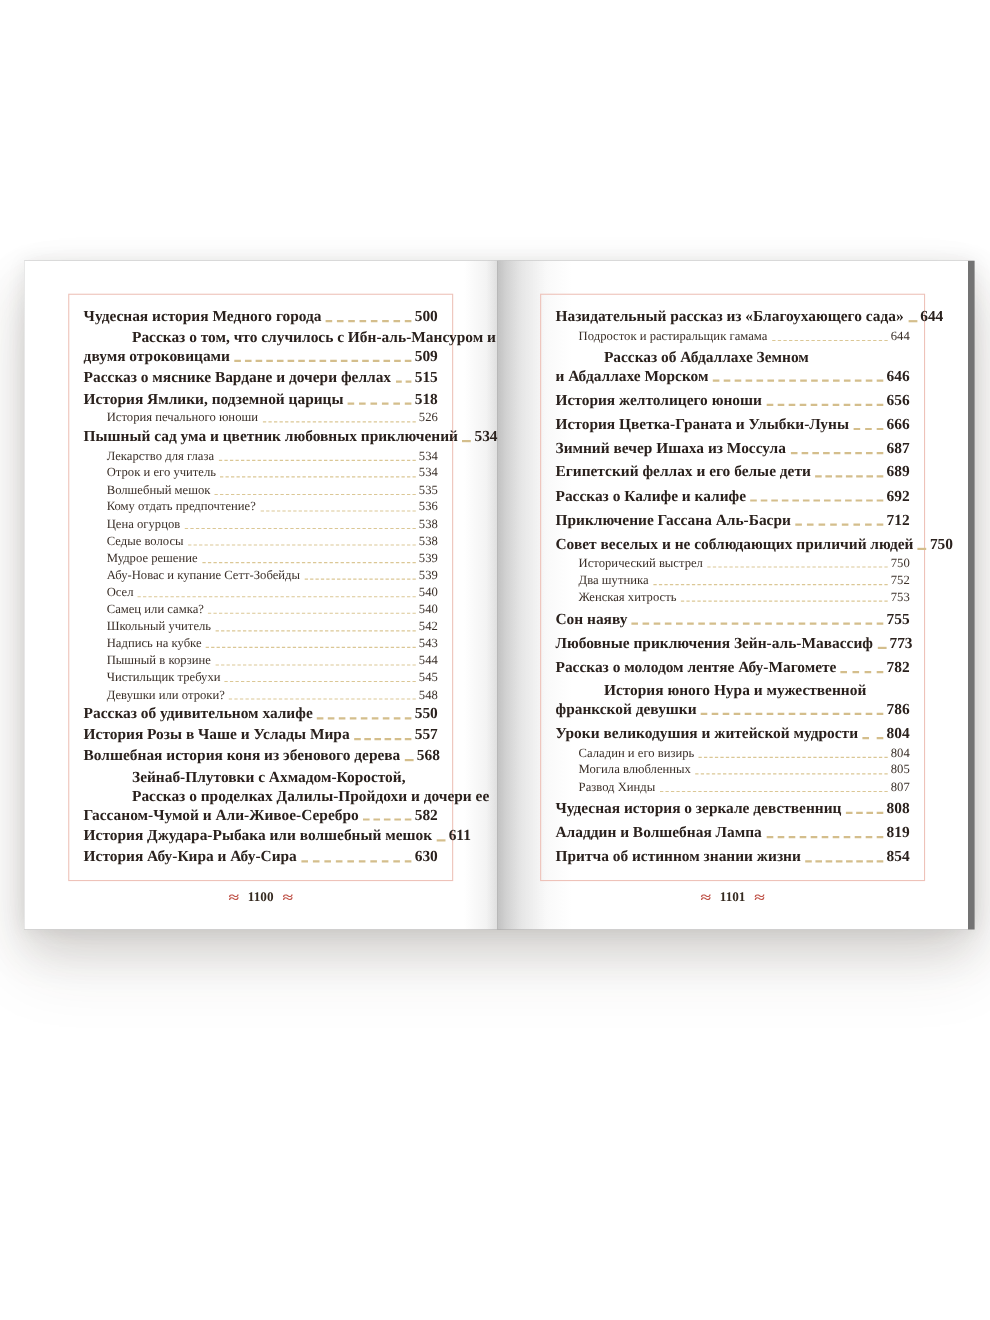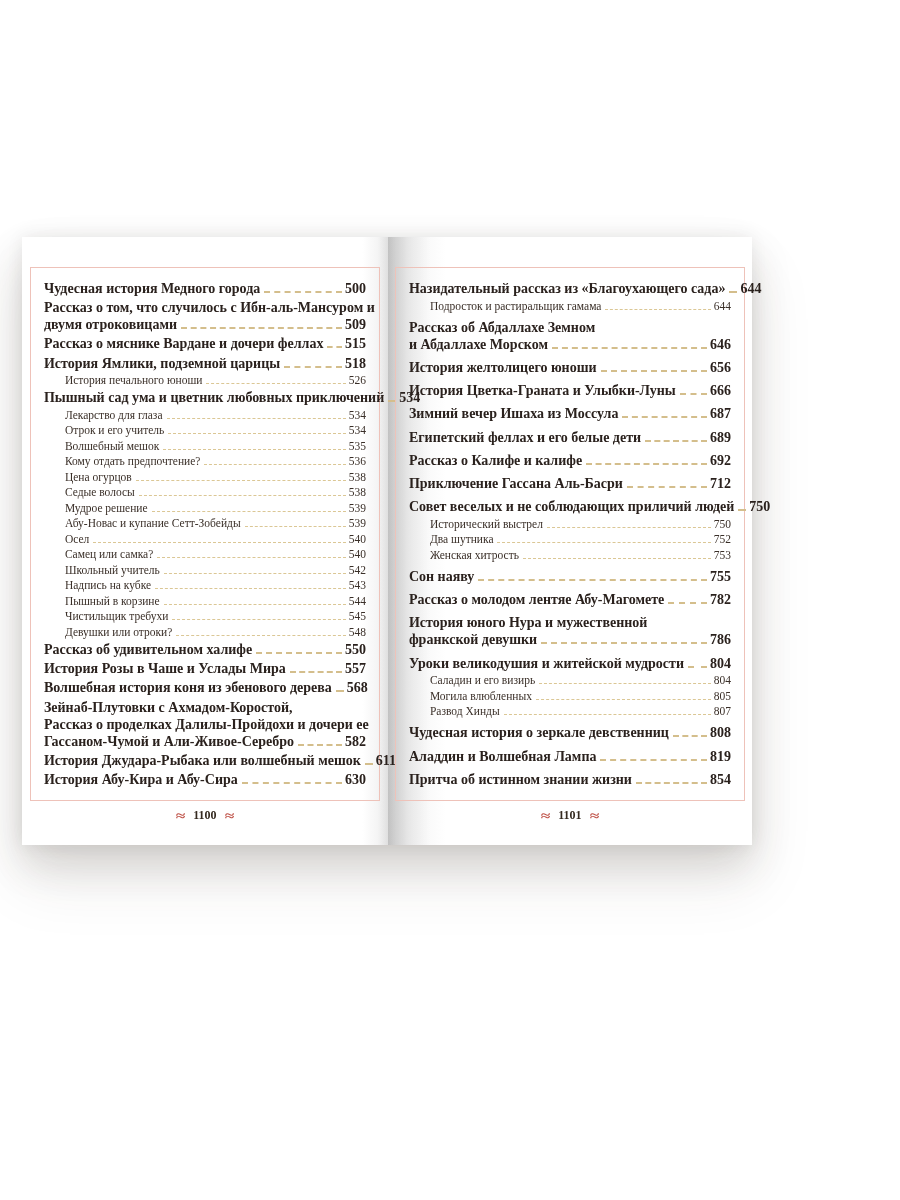--- a/index.html
+++ b/index.html
@@ -6,23 +6,23 @@
   body{
     width:900px;height:1200px;
     background:#ffffff;
     font-family:"Liberation Serif","DejaVu Serif",serif;
     position:relative;
     overflow:hidden;
   }
   .book{
     position:absolute;
     left:22px;top:237px;
-    width:730px;height:608px;
+    width:864px;height:608px;
     display:flex;
-    background:#4d7c0f;
+    background:#737373;
     box-shadow:0 0 16px rgba(0,0,0,.07), 0 18px 38px rgba(60,50,40,.16), 0 34px 60px rgba(60,50,40,.10);
   }
   .page{
     position:relative;
     height:100%;
     box-sizing:border-box;
   }
   .page.left{
     width:430px;
     background:linear-gradient(to right,#ffffff 0%,#ffffff 93%,#ededed 100%);
@@ -65,21 +65,21 @@
     font-size:11.5px;
     line-height:13px;
     color:#3a2f28;
     padding-left:21px;
     margin-top:2.5px;
   }
   .row{
     display:flex;
     align-items:flex-end;
   }
-  .tline{white-space:nowrap;}
+  .tline{white-space:nowrap;margin-left:44px;}
   .title{white-space:nowrap;}
   .leader{
     flex:1;
     height:0;
     border-bottom:2px dashed #d4be8c;
     margin:0 3px 4px 4px;
     min-width:8px;
   }
   .entry.sub .leader{
     border-bottom-width:1.5px;
@@ -455,20 +455,29 @@
             <div class="row">
               <span class="title">Сон наяву</span>
               <span class="leader"></span>
               <span class="num">755</span>
             </div>
           </div>
         </div>
         <div class="group">
           <div class="entry main">
             <div class="row">
+              <span class="title">Любовные приключения Зейн-аль-Мавассиф</span>
+              <span class="leader"></span>
+              <span class="num">773</span>
+            </div>
+          </div>
+        </div>
+        <div class="group">
+          <div class="entry main">
+            <div class="row">
               <span class="title">Рассказ о молодом лентяе Абу-Магомете</span>
               <span class="leader"></span>
               <span class="num">782</span>
             </div>
           </div>
         </div>
         <div class="group">
           <div class="entry main">
             <div class="tline">История юного Нура и мужественной</div>
             <div class="row">

